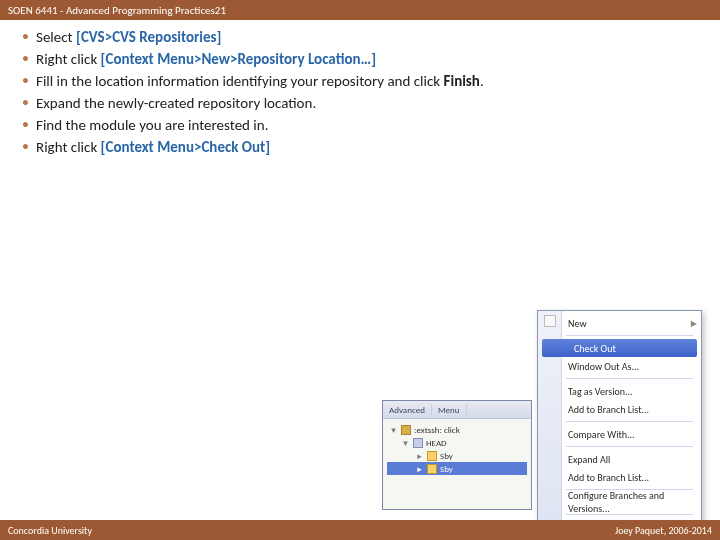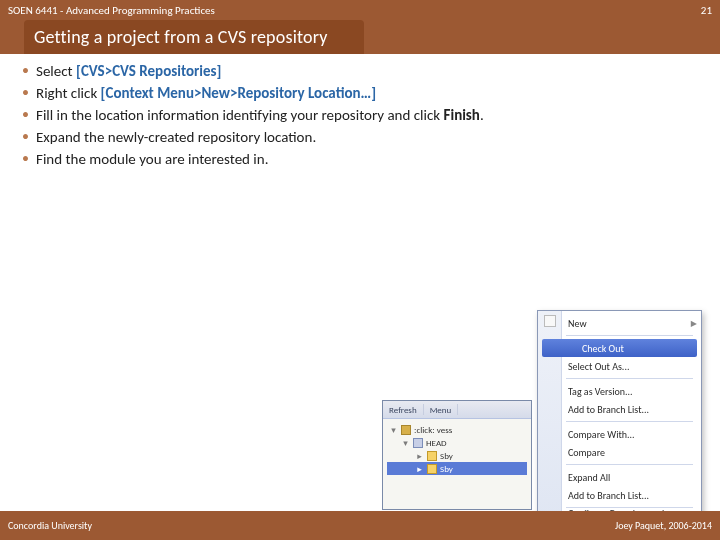--- a/index.html
+++ b/index.html
@@ -1,19 +1,19 @@
 <!DOCTYPE html>
 <html><head>
 <meta charset="utf-8">
 <style>
   * { margin: 0; padding: 0; box-sizing: border-box; }
   html, body { width: 720px; height: 540px; font-family: "Segoe UI", Calibri, Arial, sans-serif; background: #fff; overflow: hidden; }
   .slide { width: 720px; height: 540px; display: flex; flex-direction: column; position: relative; }
 
-  .topbar { background: #9c5933; color: #fff; height: 20px; display: flex; align-items: center; justify-content: space-between; padding: 0 8px; font-size: 11px; }
+  .topbar { background: #9c5933; color: #fff; height: 20px; display: flex; align-items: center; padding: 0 8px; font-size: 11px; }
   .titlebar { background: #9c5933; color: #fff; height: 34px; padding: 0 0 0 24px; }
   .titlebox { background: #8a4822; height: 34px; display: flex; align-items: center; padding: 0 10px; width: 340px; border-top-left-radius: 4px; border-top-right-radius: 4px; }
   .titlebox span { font-size: 18px; letter-spacing: 0.2px; }
 
   .body { flex: 1; padding: 6px 18px 0 18px; }
   ul.bullets { list-style: none; }
   ul.bullets li { position: relative; padding-left: 18px; font-size: 15px; line-height: 22px; color: #222; }
   ul.bullets li::before { content: "•"; position: absolute; left: 4px; top: 0; color: #b9794f; font-size: 14px; }
   .cmd { color: #2b66a6; font-weight: 600; }
   .bold { font-weight: 700; }
@@ -28,65 +28,61 @@
   .tw { display: inline-block; width: 9px; text-align: center; color: #7b7b7b; }
   .ico { width: 10px; height: 10px; display: inline-block; }
   .ico.db { background: #d7b04a; border: 1px solid #a8862d; }
   .ico.folder { background: #f6d267; border: 1px solid #c39a2a; }
   .ico.head { background: #c7cfe6; border: 1px solid #7b8db8; }
 
   .shot-menu { position: absolute; right: 0; top: 0; width: 165px; background: #fff; border: 1px solid #8a98b6; box-shadow: 2px 3px 6px rgba(0,0,0,.25); font-size: 10px; }
   .menu-strip { position: absolute; left: 0; top: 0; bottom: 0; width: 24px; background: linear-gradient(#eef1f8, #dde4f2); border-right: 1px solid #cfd7ea; }
   .menu-items { position: relative; padding: 3px 4px 3px 30px; }
   .menu-item { display: flex; align-items: center; justify-content: space-between; height: 18px; color: #2b2b2b; }
-  .menu-item.sel { background: linear-gradient(#5f82dd, #3e62c7); color: #fff; margin-left: -26px; padding-left: 40px; border-radius: 2px; }
+  .menu-item.sel { background: linear-gradient(#5f82dd, #3e62c7); color: #fff; margin-left: -26px; padding-left: 32px; border-radius: 2px; }
   .menu-sep { height: 1px; background: #cfd7ea; margin: 3px 4px 3px -2px; }
   .menu-item .arrow { font-size: 8px; color: #888; }
   .menu-ico { position: absolute; left: 6px; width: 12px; height: 12px; display: inline-block; }
   .menu-ico.new { background: #f8f8f8; border: 1px solid #bbb; top: 4px; }
 
-  .footer { position: absolute; left: 0; right: 0; bottom: 0; background: #9c5933; height: 29px; display: flex; align-items: center; justify-content: space-between; padding: 0 8px; font-size: 10px; color: #fff; }
+  .footer { position: absolute; left: 0; right: 0; bottom: 0; background: #9c5933; height: 20px; display: flex; align-items: center; justify-content: space-between; padding: 0 8px; font-size: 10px; color: #fff; }
 </style>
 </head>
 <body>
 
 <div class="slide">
 
   <div class="topbar">
     <span>SOEN 6441 - Advanced Programming Practices</span>
     <span>21</span>
   </div>
 
-  <div class="titlebar">
-    <div class="titlebox">
-      <span>Getting a project from a CVS repository</span>
-    </div>
-  </div>
 
   <div class="body">
     <ul class="bullets">
       <li><span>Select </span><span class="cmd">[CVS&gt;CVS Repositories]</span></li>
       <li><span>Right click </span><span class="cmd">[Context Menu&gt;New&gt;Repository Location…]</span></li>
       <li><span>Fill in the location information identifying your repository and click </span><span class="bold">Finish</span><span>.</span></li>
       <li><span>Expand the newly-created repository location.</span></li>
       <li><span>Find the module you are interested in.</span></li>
+      <li><span>Right click </span><span class="cmd">[Context Menu&gt;Check Out]</span></li>
     </ul>
   </div>
 
   <div class="shot-wrap">
     <div class="shot-bg">
       <div class="shot-tabs">
-        <div class="shot-tab">Refresh</div>
+        <div class="shot-tab">Advanced</div>
         <div class="shot-tab">Menu</div>
       </div>
       <div class="shot-tree">
         <div class="tree-row">
             <span class="tw">▾</span>
             <span class="ico db"></span>
-            <span>:click: vess</span>
+            <span>:extssh: click</span>
           </div>
         <div class="tree-row" style="padding-left:14px">
             <span class="tw">▾</span>
             <span class="ico head"></span>
             <span>HEAD</span>
           </div>
         <div class="tree-row" style="padding-left:28px">
             <span class="tw">▸</span>
             <span class="ico folder"></span>
             <span>Sby</span>
@@ -105,35 +101,32 @@
       <div class="menu-items">
         <div class="menu-item">
             <span>New</span>
             <span class="arrow">▶</span>
           </div>
         <div class="menu-sep"></div>
         <div class="menu-item sel">
             <span>Check Out</span>
           </div>
         <div class="menu-item">
-            <span>Select Out As...</span>
+            <span>Window Out As...</span>
           </div>
         <div class="menu-sep"></div>
         <div class="menu-item">
             <span>Tag as Version...</span>
           </div>
         <div class="menu-item">
             <span>Add to Branch List...</span>
           </div>
         <div class="menu-sep"></div>
         <div class="menu-item">
             <span>Compare With...</span>
-          </div>
-        <div class="menu-item">
-            <span>Compare</span>
           </div>
         <div class="menu-sep"></div>
         <div class="menu-item">
             <span>Expand All</span>
           </div>
         <div class="menu-item">
             <span>Add to Branch List...</span>
           </div>
         <div class="menu-sep"></div>
         <div class="menu-item">

